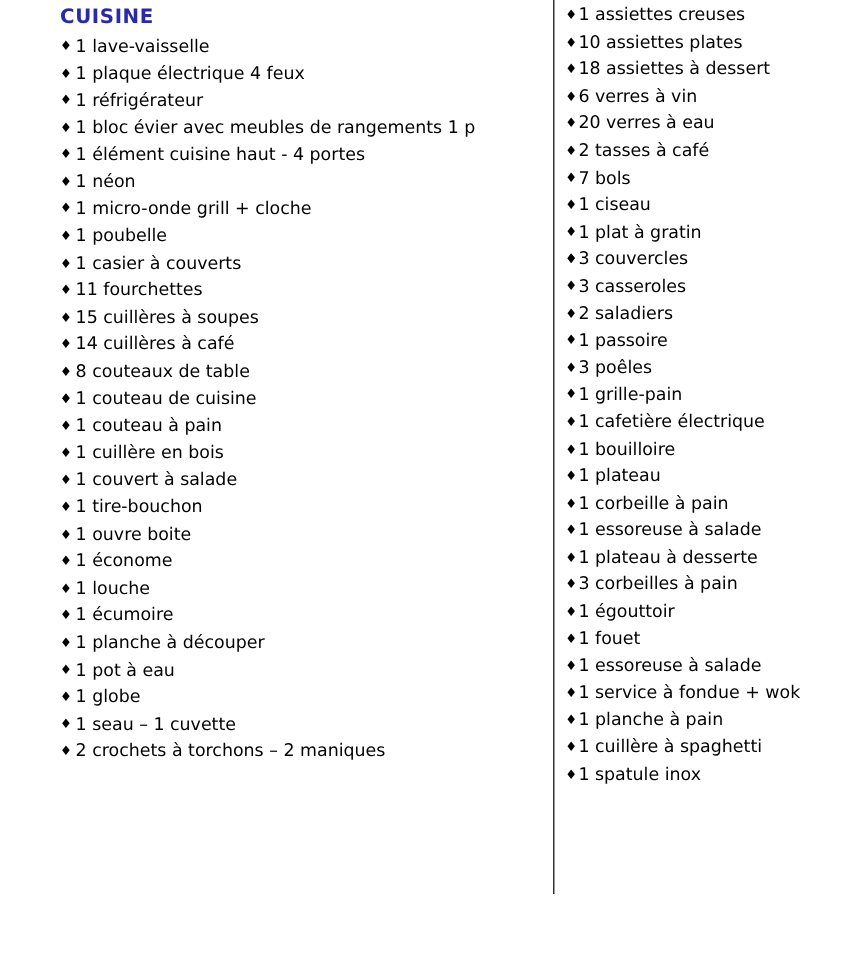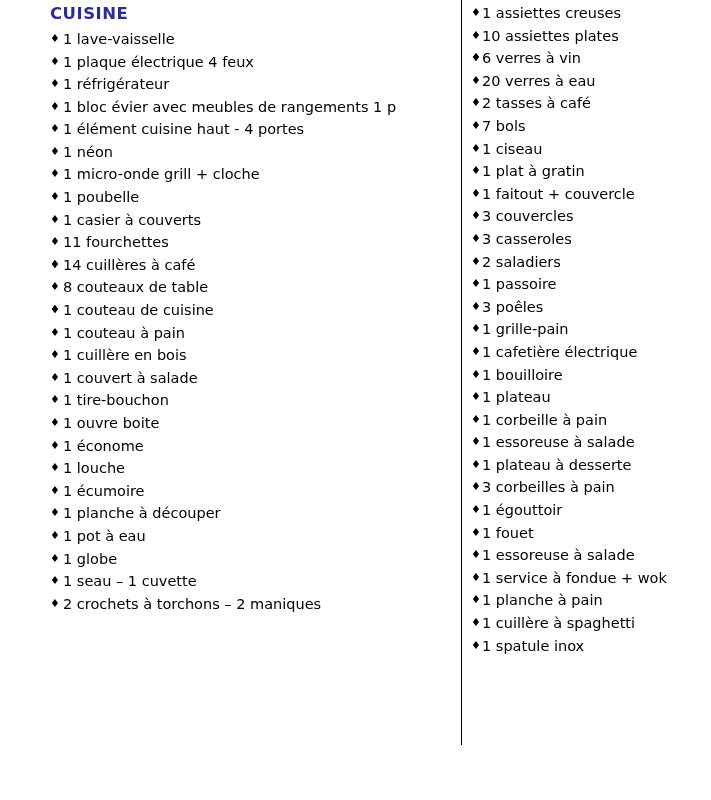--- a/index.html
+++ b/index.html
@@ -92,21 +92,21 @@
           <li><span class="bullet">♦</span><span>1 lave-vaisselle</span></li>
           <li><span class="bullet">♦</span><span>1 plaque électrique 4 feux</span></li>
           <li><span class="bullet">♦</span><span>1 réfrigérateur</span></li>
           <li><span class="bullet">♦</span><span>1 bloc évier avec meubles de rangements 1 p</span></li>
           <li><span class="bullet">♦</span><span>1 élément cuisine haut  -  4 portes</span></li>
           <li><span class="bullet">♦</span><span>1 néon</span></li>
           <li><span class="bullet">♦</span><span>1 micro-onde grill + cloche</span></li>
           <li><span class="bullet">♦</span><span>1 poubelle</span></li>
           <li><span class="bullet">♦</span><span>1 casier à couverts</span></li>
           <li><span class="bullet">♦</span><span>11 fourchettes</span></li>
-          <li><span class="bullet">♦</span></li>
+          <li><span class="bullet">♦</span><span>15 cuillères à soupes</span></li>
           <li><span class="bullet">♦</span><span>14 cuillères à café</span></li>
           <li><span class="bullet">♦</span><span>8 couteaux de table</span></li>
           <li><span class="bullet">♦</span></li>
           <li><span class="bullet">♦</span><span>1 couteau de cuisine</span></li>
           <li><span class="bullet">♦</span><span>1 couteau à pain</span></li>
           <li><span class="bullet">♦</span><span>1 cuillère en bois</span></li>
           <li><span class="bullet">♦</span><span>1 couvert à salade</span></li>
           <li><span class="bullet">♦</span><span>1 tire-bouchon</span></li>
           <li><span class="bullet">♦</span><span>1 ouvre boite</span></li>
           <li><span class="bullet">♦</span><span>1 économe</span></li>
@@ -119,28 +119,28 @@
           <li><span class="bullet">♦</span><span>2 crochets à torchons – 2 maniques</span></li>
         </ul>
     </div>
 
     <div class="col-divider"></div>
 
     <div class="col col-right">
       <ul class="items">
           <li><span class="bullet">♦</span><span>1 assiettes creuses</span></li>
           <li><span class="bullet">♦</span><span>10 assiettes plates</span></li>
-          <li><span class="bullet">♦</span></li>
+          <li><span class="bullet">♦</span><span>18 assiettes à dessert</span></li>
           <li><span class="bullet">♦</span><span>6 verres à vin</span></li>
           <li><span class="bullet">♦</span><span>20 verres à eau</span></li>
           <li><span class="bullet">♦</span><span>2 tasses à café</span></li>
           <li><span class="bullet">♦</span><span>7 bols</span></li>
           <li><span class="bullet">♦</span><span>1 ciseau</span></li>
           <li><span class="bullet">♦</span><span>1 plat à gratin</span></li>
-          <li><span class="bullet">♦</span><span>1 faitout + couvercle</span></li>
+          <li><span class="bullet">♦</span></li>
           <li><span class="bullet">♦</span><span>3 couvercles</span></li>
           <li><span class="bullet">♦</span><span>3 casseroles</span></li>
           <li><span class="bullet">♦</span><span>2 saladiers</span></li>
           <li><span class="bullet">♦</span><span>1 passoire</span></li>
           <li><span class="bullet">♦</span><span>3 poêles</span></li>
           <li><span class="bullet">♦</span><span>1 grille-pain</span></li>
           <li><span class="bullet">♦</span><span>1 cafetière électrique</span></li>
           <li><span class="bullet">♦</span><span>1 bouilloire</span></li>
           <li><span class="bullet">♦</span><span>1 plateau</span></li>
           <li><span class="bullet">♦</span><span>1 corbeille à pain</span></li>

